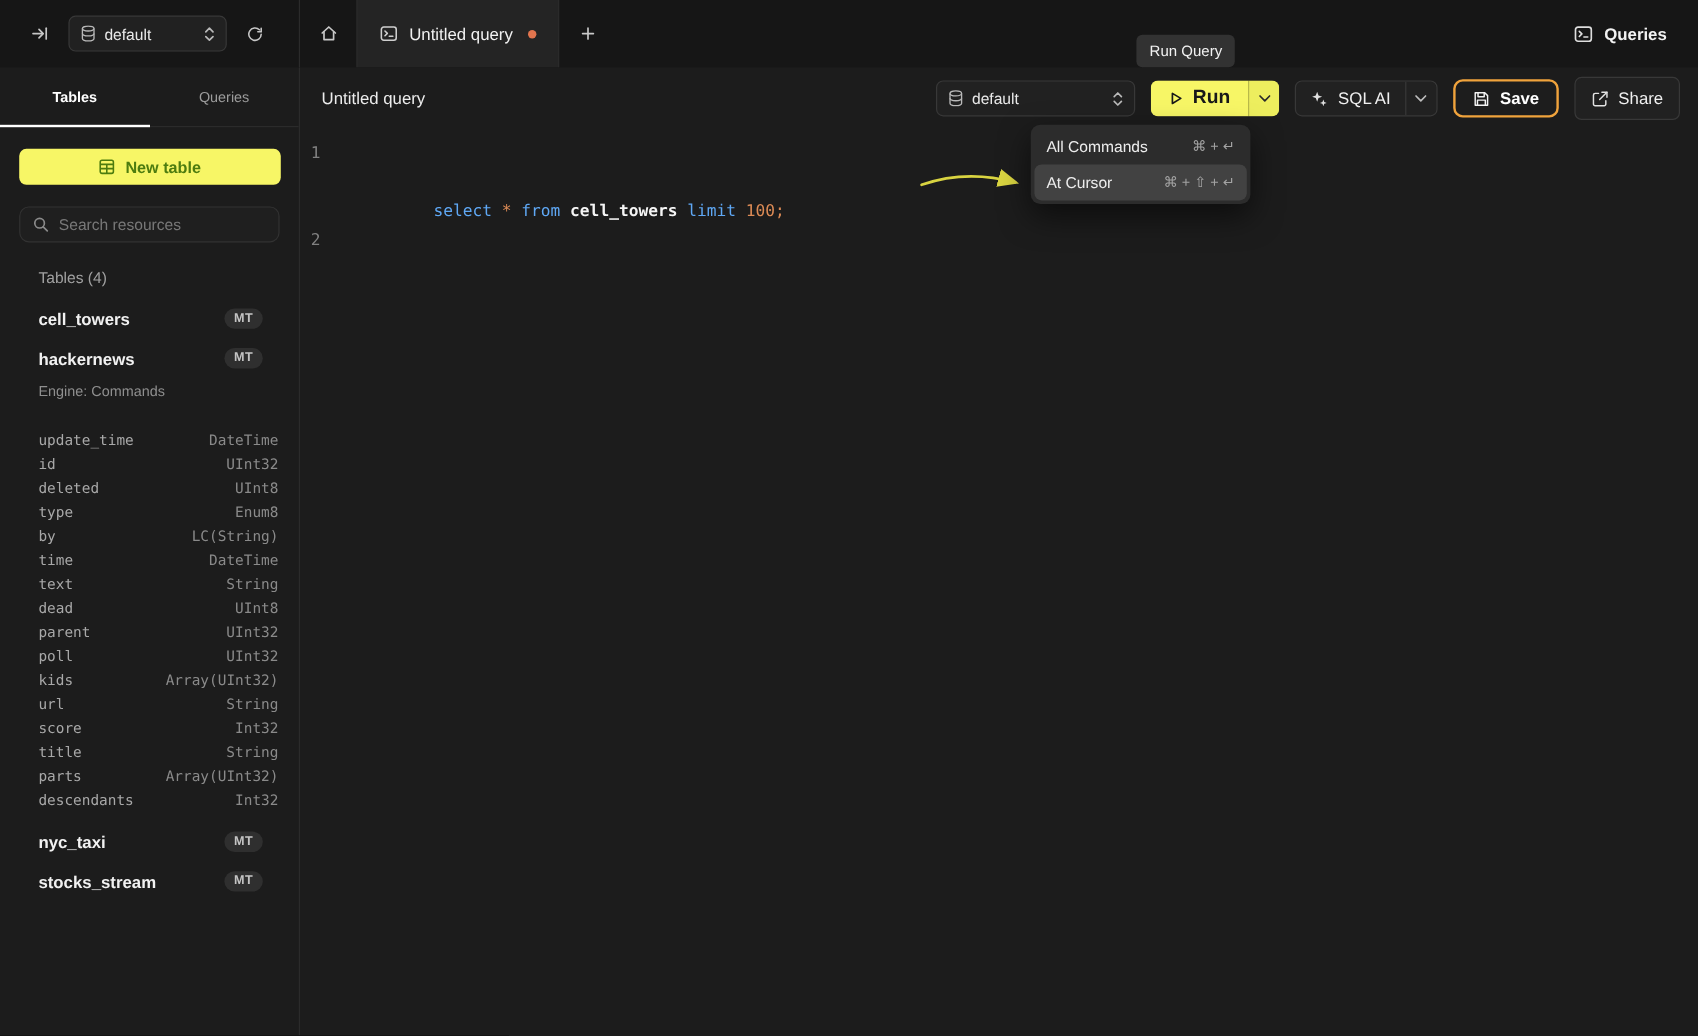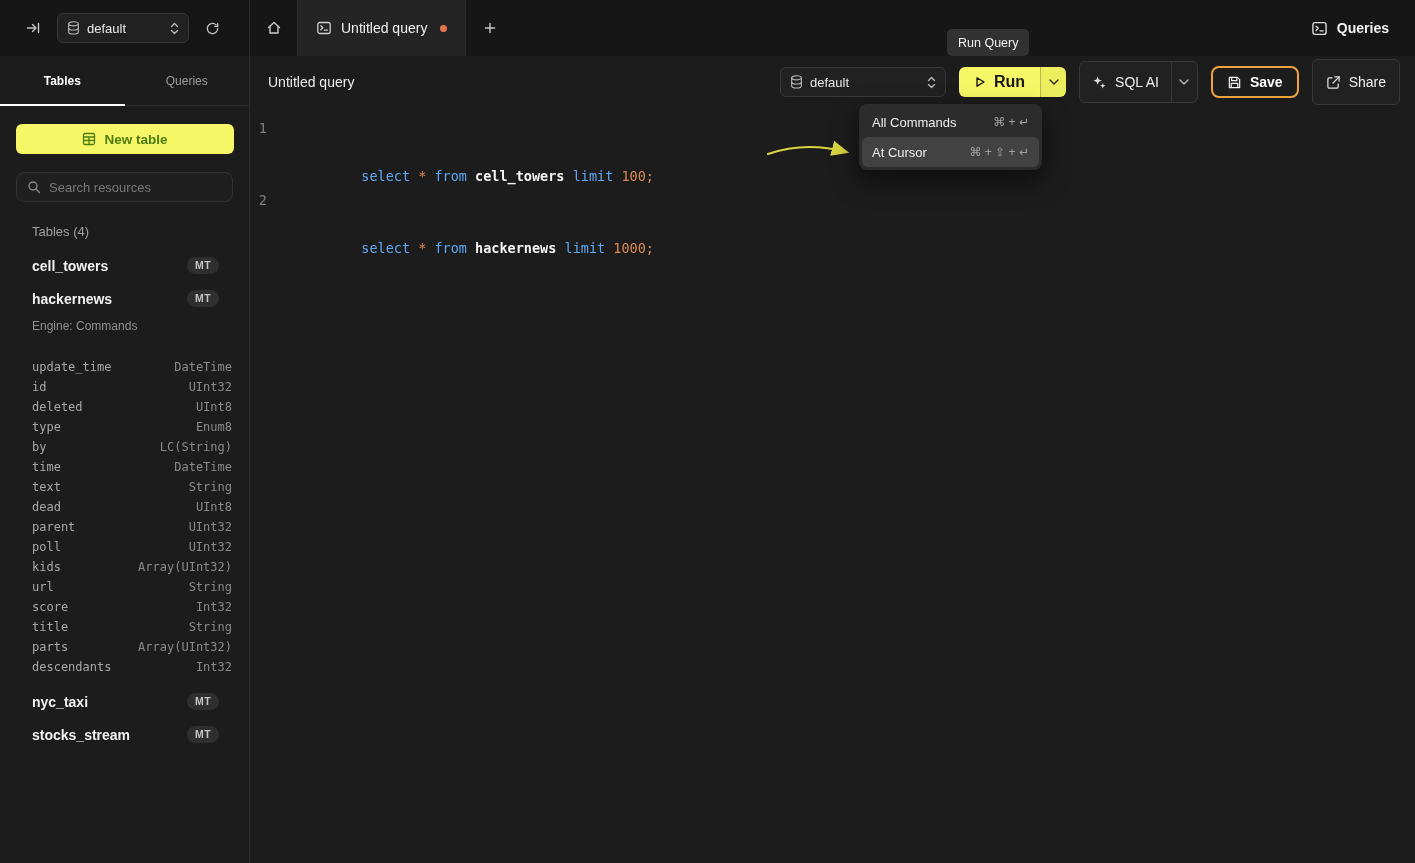--- a/index.html
+++ b/index.html
@@ -49,27 +49,27 @@
   
   .main{position:absolute;top:56px;left:250px;right:0;bottom:0;background:#1c1c1c}
   .toolbar{height:52px;display:flex;align-items:center;padding:0 15px 0 18px}
   .title{font-size:14px;color:#ececec}
   .controls{margin-left:auto;display:flex;align-items:center;gap:13px}
   .db-select{width:166px}
   .run-split{display:flex;height:30px;border-radius:6px;overflow:hidden}
   .run-main{display:flex;align-items:center;gap:8px;padding:14px 15px;background:var(--accent-yellow,#f7f666);color:#191919;font-size:16px;font-weight:600}
   .run-main .icon{color:#191919}
   .run-caret{width:26px;display:flex;align-items:center;justify-content:center;background:var(--run-caret-yellow,#edee5e);border-left:1px solid rgba(0,0,0,.22);color:#2a2a2a}
-  .group{display:flex;height:42px;background:#212121;border:1px solid #383838;border-radius:6px;overflow:hidden}
+  .group{display:flex;height:30px;background:#212121;border:1px solid #383838;border-radius:6px;overflow:hidden}
   .sqlai-main{display:flex;align-items:center;gap:8px;padding:0 12px;font-size:14px;color:#f0f0f0}
   .sqlai-main .icon{color:#e0e0e0}
   .sqlai-caret{width:26px;display:flex;align-items:center;justify-content:center;border-left:1px solid #383838;color:#bdbdbd}
   .save{display:flex;align-items:center;gap:8px;height:32px;padding:0 14px;border:2px solid var(--save-border,#f0a33c);border-radius:8px;background:#1d1d1d;font-size:14px;font-weight:600;color:#ffffff}
   .save .icon{color:#f2f2f2}
-  .share{display:flex;align-items:center;gap:8px;height:46px;padding:0 13px;background:#212121;border:1px solid #383838;border-radius:6px;font-size:14px;color:#f0f0f0}
+  .share{display:flex;align-items:center;gap:8px;height:36px;padding:0 13px;background:#212121;border:1px solid #383838;border-radius:6px;font-size:14px;color:#f0f0f0}
   .share .icon{color:#e3e3e3}
 
   .editor{position:absolute;top:52px;left:0;right:0;bottom:0;padding-top:8px;font-family:"DejaVu Sans Mono",monospace;font-size:13.5px;line-height:24px;cursor:text}
   .line{display:flex}
   .ln{width:30px;flex:0 0 30px;text-align:right;padding-right:13px;color:#808080}
   .code{white-space:pre}
   .tk[data-t="kw"]{color:var(--keyword-blue,#5fa8f5)}
   .tk[data-t="op"],.tk[data-t="num"]{color:var(--literal-orange,#db8a55)}
   .tk[data-t="id"]{color:#f5f5f5;font-weight:700}
 
@@ -374,23 +374,20 @@
     <div class="editor">
 
     <div class="line">
           <span class="ln">1</span>
           <span class="code">
             
           <span class="tk" data-t="kw">select</span><span class="tk" data-t="op"> * </span><span class="tk" data-t="kw">from</span><span class="tk" data-t="id"> cell_towers </span><span class="tk" data-t="kw">limit</span><span class="tk" data-t="num"> 100</span><span class="tk" data-t="num">;</span></span>
         </div>
         <div class="line">
           <span class="ln">2</span>
-          <span class="code">
-            
-          <span class="tk" data-t="kw">select</span><span class="tk" data-t="op"> * </span><span class="tk" data-t="kw">from</span><span class="tk" data-t="id"> hackernews </span><span class="tk" data-t="kw">limit</span><span class="tk" data-t="num"> 1000</span><span class="tk" data-t="num">;</span></span>
         </div>
       </div>
   </main>
 
   <div class="tooltip">Run Query</div>
 
   <div class="menu">
 
   <div class="menu-item" data-active="false">
         <span class="mi-label">All Commands</span>

